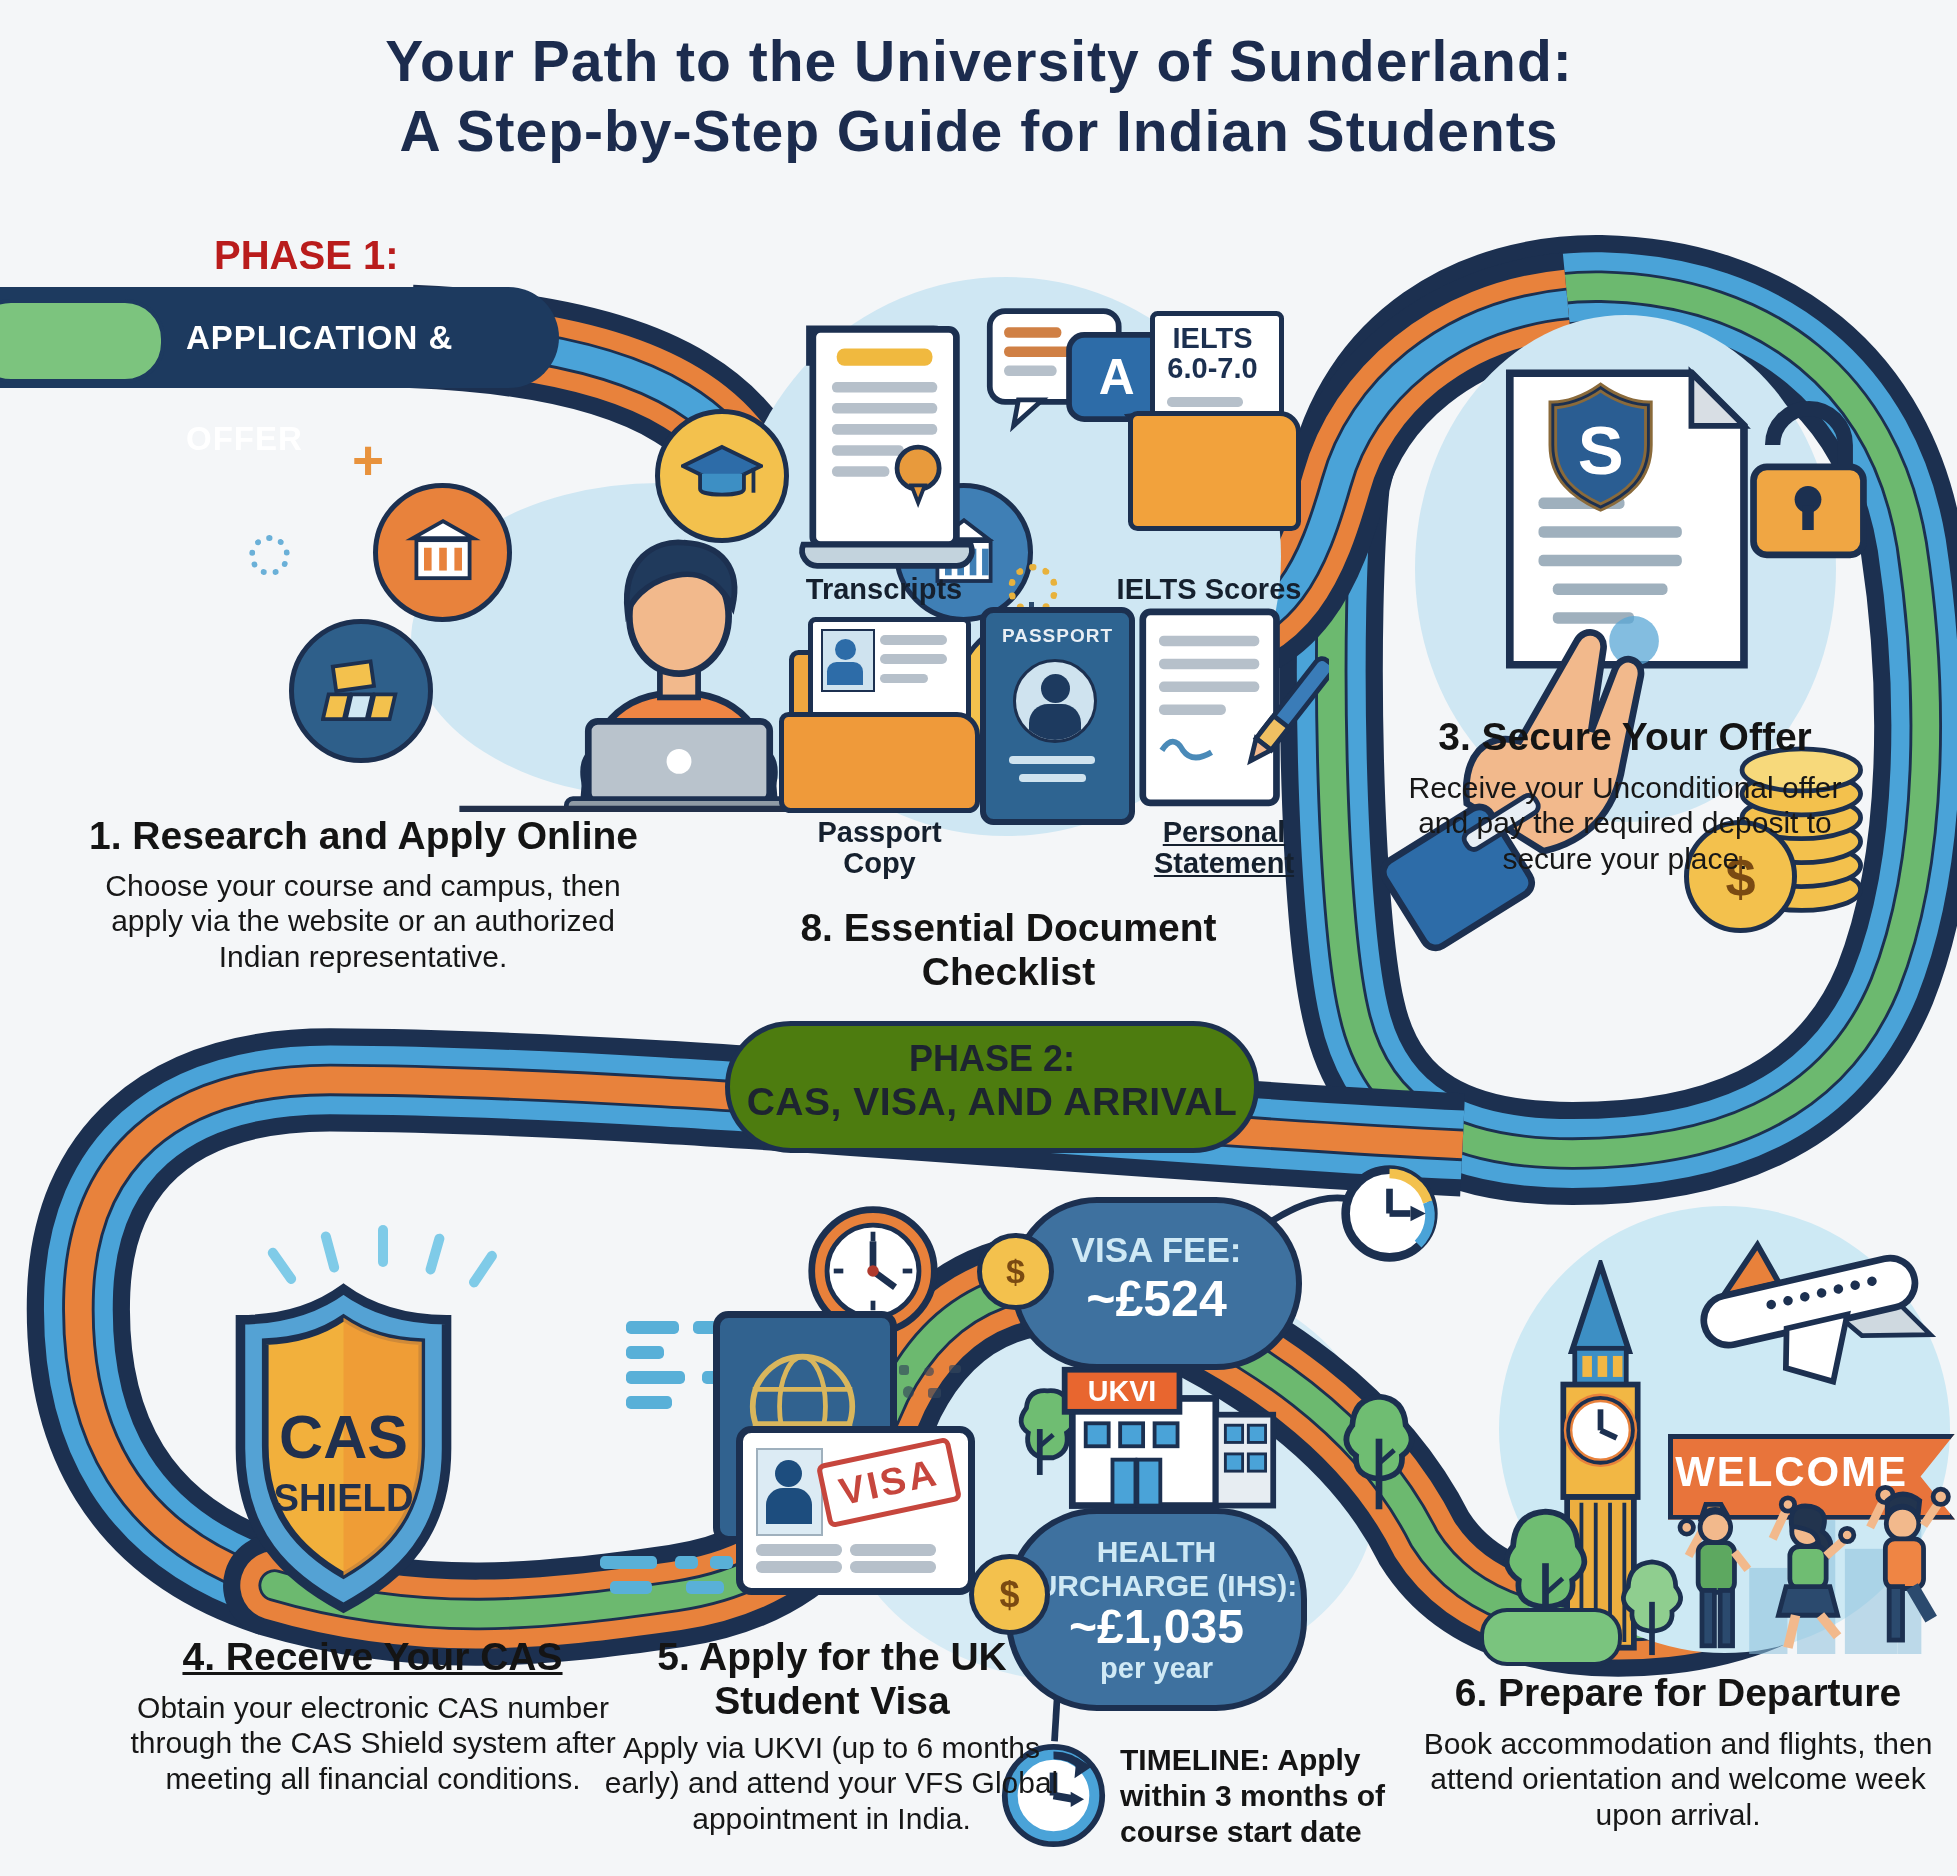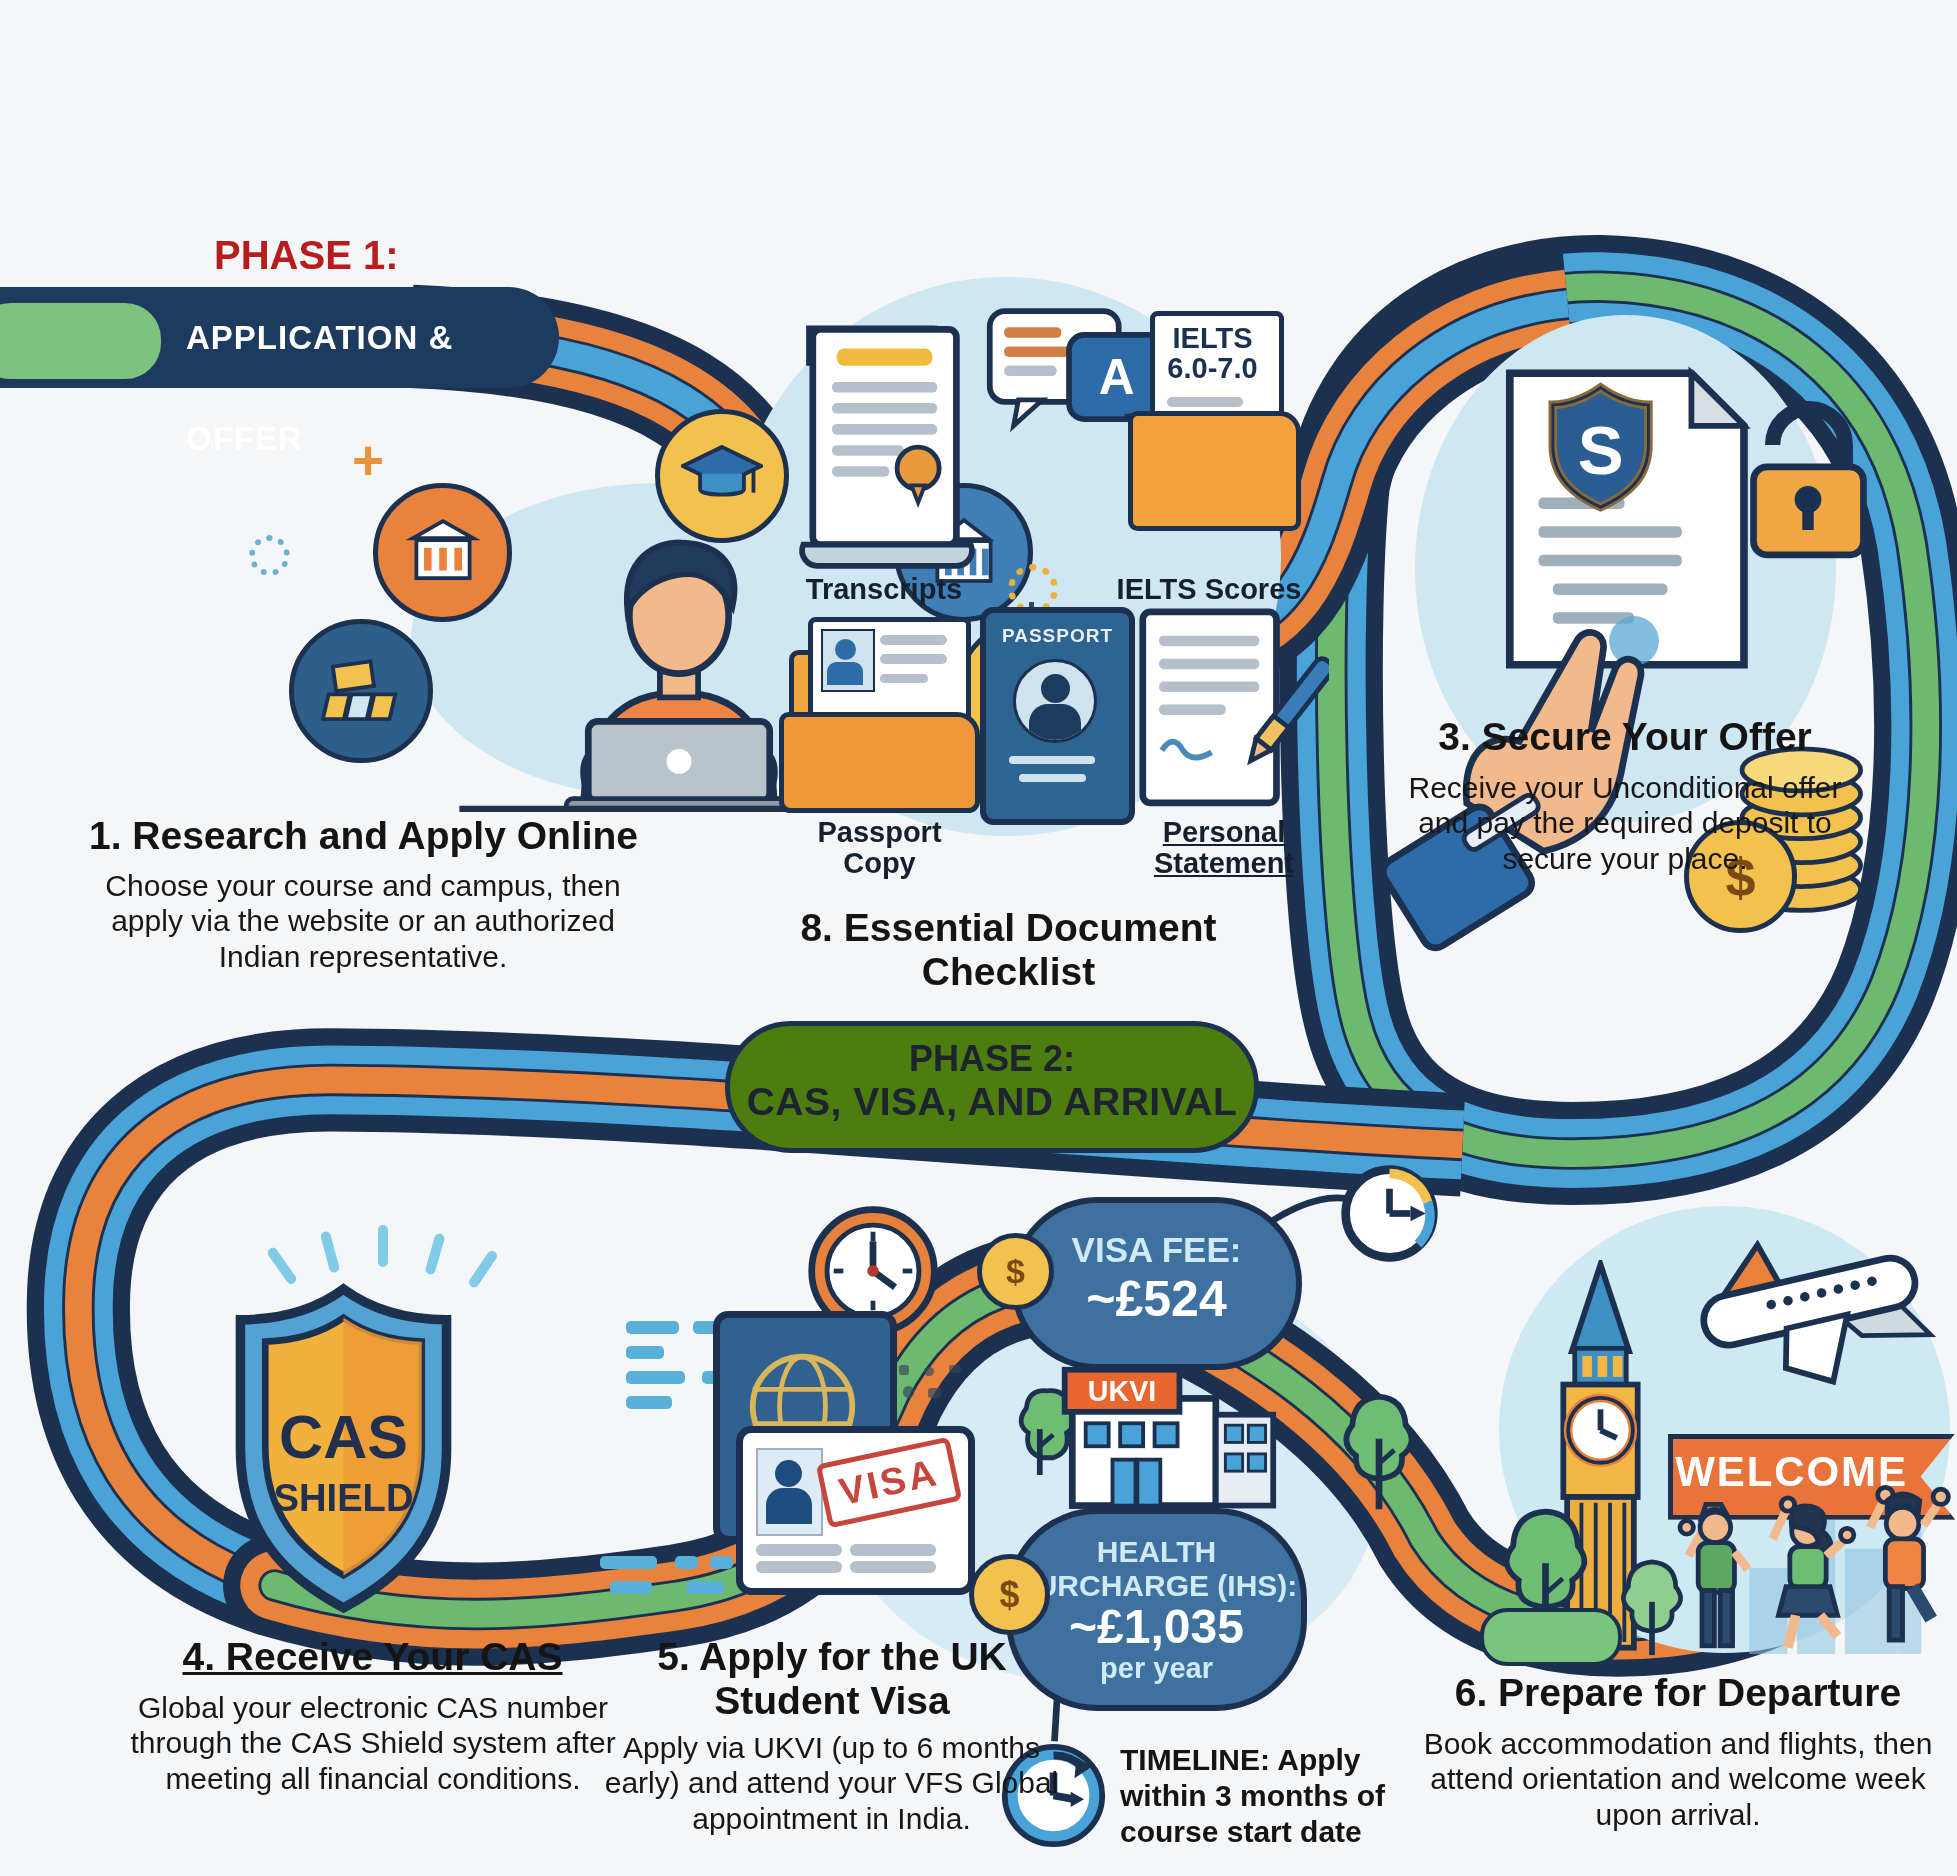--- a/index.html
+++ b/index.html
@@ -60,20 +60,24 @@
       <path d="M 287 1659 C 440 1704 567 1690 707 1670 C 857 1648 895 1550 935 1460 C 990 1350 1090 1320 1190 1360 C 1310 1410 1430 1490 1490 1610 C 1540 1690 1642 1708 1742 1698 C 1830 1688 1890 1655 1930 1612" fill="none" stroke="#1c3050" stroke-width="108" stroke-linecap="round"></path>
       <path d="M 287 1659 C 440 1704 567 1690 707 1670 C 857 1648 895 1550 935 1460 C 990 1350 1090 1320 1190 1360 C 1310 1410 1430 1490 1490 1610 C 1540 1690 1642 1708 1742 1698 C 1830 1688 1890 1655 1930 1612" fill="none" stroke="#e8823c" stroke-width="72" stroke-linecap="round"></path>
       <path d="M 287 1659 C 440 1704 567 1690 707 1670 C 857 1648 895 1550 935 1460 C 990 1350 1090 1320 1190 1360 C 1310 1410 1430 1490 1490 1610 C 1540 1690 1642 1708 1742 1698 C 1830 1688 1890 1655 1930 1612" fill="none" stroke="#1c3050" stroke-width="34" stroke-linecap="round"></path>
       <path d="M 287 1659 C 440 1704 567 1690 707 1670 C 857 1648 895 1550 935 1460 C 990 1350 1090 1320 1190 1360 C 1310 1410 1430 1490 1490 1610 C 1540 1690 1642 1708 1742 1698 C 1830 1688 1890 1655 1930 1612" fill="none" stroke="#6cb96f" stroke-width="28" stroke-linecap="round"></path>
     </g>
 
     <path d="M 1305 1295 C 1365 1250 1402 1246 1435 1262" fill="none" stroke="#1c3050" stroke-width="7"></path>
     <path d="M 1106 1772 L 1103 1822" fill="none" stroke="#1c3050" stroke-width="7"></path>
   </svg>
 
+  <div class="abs title" style="left:0;top:27px;z-index:5;">
+    <div>Your Path to the University of Sunderland:</div>
+    <div>A Step-by-Step Guide for Indian Students</div>
+  </div>
 
   <div class="abs phase-label" style="left:214px;top:233px;z-index:5;">PHASE 1:</div>
   <div class="abs" style="left:0;top:287px;width:559px;height:101px;background:#1d3a5f;border-radius:0 51px 51px 0;z-index:4;">
     <div class="abs" style="left:-29px;top:12.4px;width:186px;height:76px;background:#7cc47e;border:4.8px solid #1d3a5f;border-radius:40px;"></div>
     <div class="abs banner-text" style="left:186px;top:0;width:363px;height:101px;line-height:101px;">APPLICATION &amp; OFFER</div>
   </div>
 
   <div class="abs lightcirc" style="left:411px;top:483px;width:497px;height:315px;z-index:2;"></div>
 
   <div class="abs c nb flex" style="left:655px;top:409px;width:124px;height:124px;background:#f3c14d;z-index:3;">
@@ -324,21 +328,21 @@
   </div>
   <div class="abs" style="left:600px;top:1556px;z-index:3;">
     <div class="ddash" style="left:0;top:0;width:57px;"></div>
       <div class="ddash" style="left:75px;top:0;width:23px;"></div>
       <div class="ddash" style="left:110px;top:0;width:23px;"></div>
     <div class="ddash" style="left:9.6px;top:25px;width:42px;"></div>
       <div class="ddash" style="left:86px;top:25px;width:38px;"></div>
   </div>
 
   <div class="abs step-h" style="left:100px;top:1635px;width:545px;z-index:5;text-decoration:underline;">4. Receive Your CAS</div>
-  <div class="abs step-b" style="left:91px;top:1690px;width:564px;z-index:5;">Global your electronic CAS number through the CAS Shield system after meeting all financial conditions.</div>
+  <div class="abs step-b" style="left:91px;top:1690px;width:564px;z-index:5;">Obtain your electronic CAS number through the CAS Shield system after meeting all financial conditions.</div>
 
   <div class="abs" style="left:841px;top:1271px;width:535px;height:411px;background:#d6ebf5;border-radius:45%;z-index:0;"></div>
 
   <div class="abs" style="left:805px;top:1203px;width:136px;height:136px;z-index:3;">
     <svg width="136" height="136" viewBox="0 0 142 142">
       <circle cx="71" cy="71" r="64" fill="#e8813b" stroke="#1c3050" stroke-width="7"></circle>
       <circle cx="71" cy="71" r="48" fill="#fff" stroke="#1c3050" stroke-width="5"></circle>
       <g stroke="#1c3050" stroke-width="5">
           <line x1="71" y1="30" x2="71" y2="40"></line>
           <line x1="71" y1="102" x2="71" y2="112"></line>

